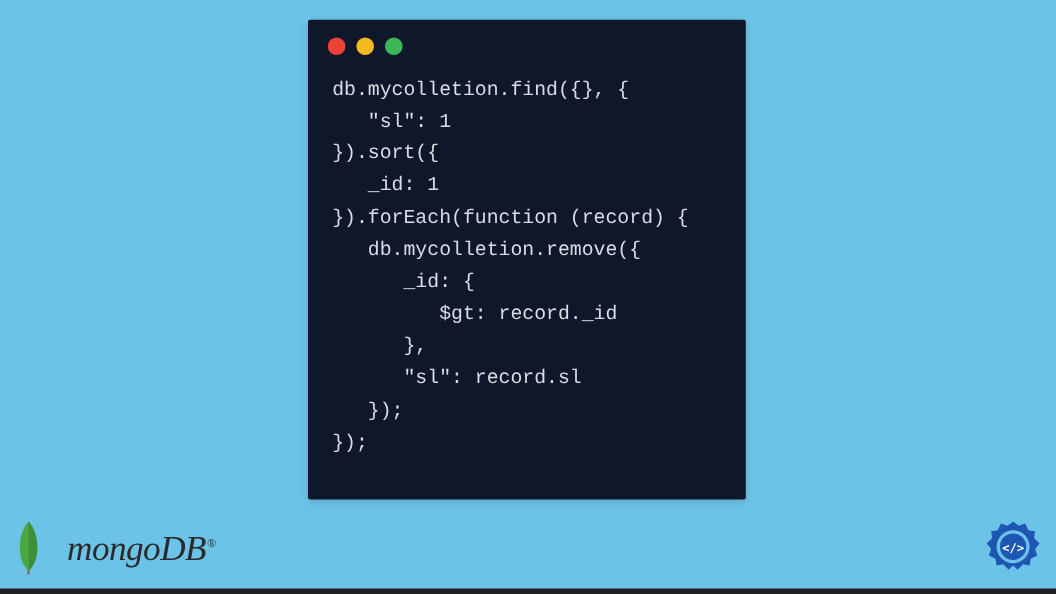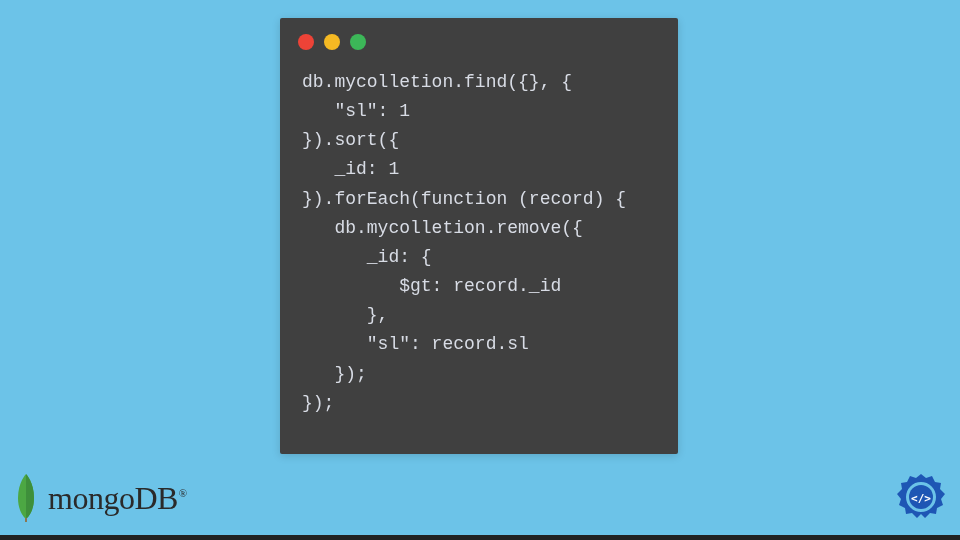--- a/index.html
+++ b/index.html
@@ -13,21 +13,21 @@
       background: #6cc3e8;
       position: relative;
       font-family: -apple-system, BlinkMacSystemFont, "Segoe UI", Roboto, sans-serif;
     }
     .code-window {
       position: absolute;
       top: 18px;
       left: 280px;
       width: 398px;
       height: 436px;
-      background: #404040;
+      background: #0f172a;
       border-radius: 2px;
       box-shadow: 0 2px 8px rgba(0,0,0,0.15);
     }
     .traffic-lights {
       display: flex;
       gap: 10px;
       padding: 16px 18px 10px 18px;
     }
     .traffic-light {
       width: 16px;
@@ -44,21 +44,22 @@
       font-size: 18px;
       line-height: 1.62;
       white-space: pre;
     }
     .mongodb-logo {
       position: absolute;
       bottom: 16px;
       left: 12px;
       display: flex;
       align-items: center;
-      gap: 8px;
+      gap: 21px;
+      font-style: italic;
     }
     .mongodb-leaf {
       width: 28px;
       height: 52px;
     }
     .mongodb-text {
       font-family: Georgia, "Times New Roman", serif;
       font-size: 32px;
       color: #2a2a2a;
       letter-spacing: -0.5px;

